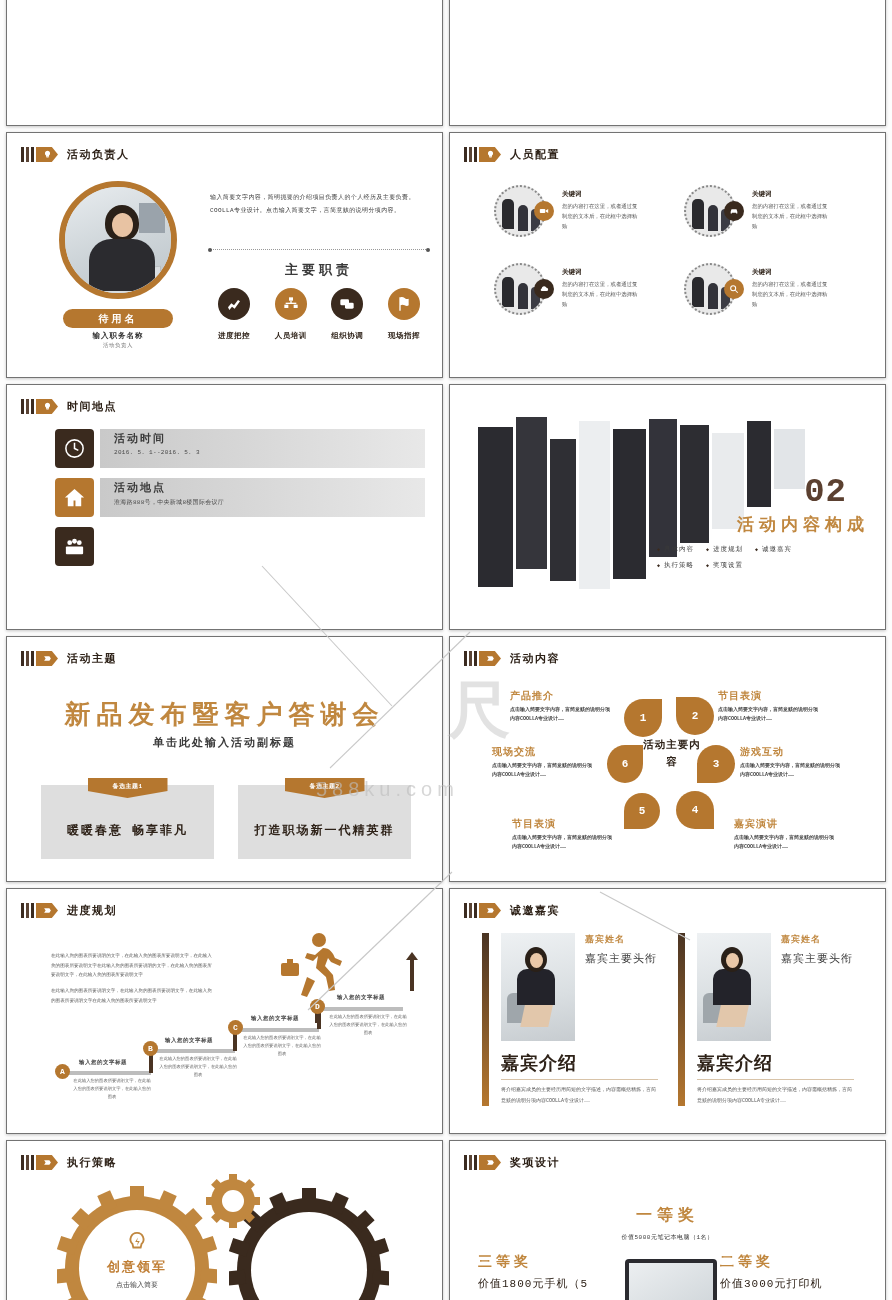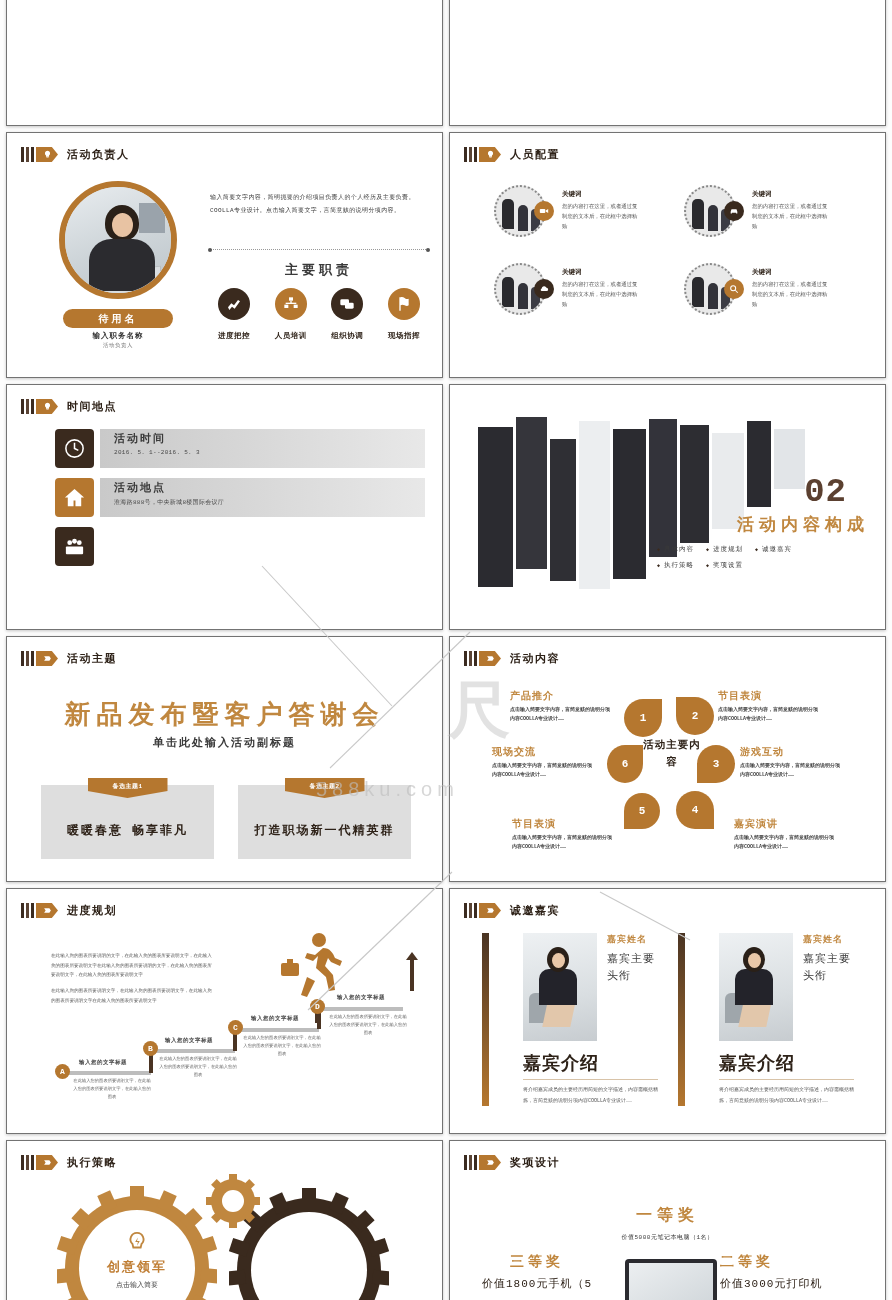--- a/index.html
+++ b/index.html
@@ -120,21 +120,21 @@
   .s9 .cir { position:absolute; width:15px; height:15px; border-radius:50%; background:#b5772f; color:#fff;
       font-size:8px; font-weight:bold; display:flex; align-items:center; justify-content:center; z-index:3;}
   .s9 .lab { position:absolute; font-size:5.5px; font-weight:bold; color:#444; letter-spacing:.5px;}
   .s9 .dsc { position:absolute; font-size:4.3px; color:#666; line-height:1.9; text-align:center; width:78px;}
   .s9 .arrow { position:absolute; right:28px; top:70px; width:4px; height:32px; background:#4a3423; }
   .s9 .arrow::before { content:''; position:absolute; left:-4px; top:-7px; border-left:6px solid transparent;border-right:6px solid transparent;border-bottom:8px solid #4a3423;}
 
   
   .s10 .g { position:absolute; top:44px; width:176px; display:flex; }
   .s10 .lbar { width:7px; background:linear-gradient(180deg,#4a3423 0%,#b5772f 100%); flex:none; }
-  .s10 .inner { flex:1; padding-left:2px;margin-left:32px; }
+  .s10 .inner { flex:1; padding-left:12px; }
   .s10 .top { display:flex; gap:10px; }
   .s10 .ph { width:74px; height:108px; background:linear-gradient(170deg,#eef1f3 0%,#d9dee1 60%,#c7ccd0 100%); position:relative; overflow:hidden; flex:none;}
   .s10 .ph .hd { position:absolute; left:24px; top:14px; width:22px; height:25px; border-radius:50%; background:#2a2018; }
   .s10 .ph .fc { position:absolute; left:29px; top:20px; width:13px; height:15px; border-radius:50%; background:#eac8a8; }
   .s10 .ph .bd { position:absolute; left:16px; top:36px; width:38px; height:36px; border-radius:10px 10px 0 0; background:#23232a; }
   .s10 .ph .lg { position:absolute; left:22px; top:68px; width:28px; height:26px; background:#e2c7ab; transform:skewX(-12deg); }
   .s10 .ph .ch { position:absolute; left:6px; top:60px; width:28px; height:30px; background:#9fa6ab; border-radius:6px 6px 0 0;}
   .s10 .nm { font-size:9px; font-weight:bold; color:#c0873f; margin-bottom:5px; letter-spacing:1px;}
   .s10 .ttl2 { font-size:11px; color:#3a3a3a; line-height:1.5; letter-spacing:1px;}
   .s10 .h2 { font-size:18px; font-weight:bold; color:#2e2218; letter-spacing:1px; margin:10px 0 4px; }
@@ -142,21 +142,21 @@
   .s10 .bd2 { font-size:5px; color:#555; line-height:2.1; }
   .s11 .gsvg { position:absolute; }
   .s11 .glab { position:absolute; text-align:center; }
   .s11 .glab .t { font-size:13px; font-weight:bold; letter-spacing:2px; }
   .s11 .glab .p { font-size:7px; color:#444; margin-top:4px; }
 
   
   .s12 .p1 { position:absolute; left:0; top:64px; width:100%; text-align:center; }
   .s12 .p1 .t { font-size:16px; font-weight:bold; color:#c0873f; letter-spacing:5px;}
   .s12 .p1 .s { font-size:6px; color:#3a3a3a; margin-top:7px; letter-spacing:.5px;}
-  .s12 .p3 { position:absolute; left:22px; top:112px; width:130px; text-align:center;}
+  .s12 .p3 { position:absolute; left:28px; top:112px; width:130px; text-align:left;}
   .s12 .p2 { position:absolute; right:20px; top:112px; width:145px; text-align:left;}
   .s12 .p2 .t,.s12 .p3 .t { font-size:14px; font-weight:bold; color:#c0873f; letter-spacing:4px;}
   .s12 .p2 .s,.s12 .p3 .s { font-size:11px; color:#2e2218; margin-top:5px; letter-spacing:1px; line-height:1.5;}
   .s12 .lap { position:absolute; left:175px; top:118px; width:92px; height:70px; background:#2b2b30; border-radius:4px; overflow:hidden;}
   .s12 .lap .scr { position:absolute; left:4px; top:4px; right:4px; bottom:18px; background:linear-gradient(150deg,#eceff1,#cfd5d9); }
 
   
   .wm { position:absolute; left:0; top:0; width:892px; height:1300px; pointer-events:none; z-index:50; }
   .wm .logo { position:absolute; left:300px; top:716px; font-size:58px; color:#bfbfbf; opacity:.62; font-weight:bold; letter-spacing:12px;}
   .wm .sub { position:absolute; left:316px; top:778px; font-size:20px; color:#bfbfbf; opacity:.62; letter-spacing:5px;}

